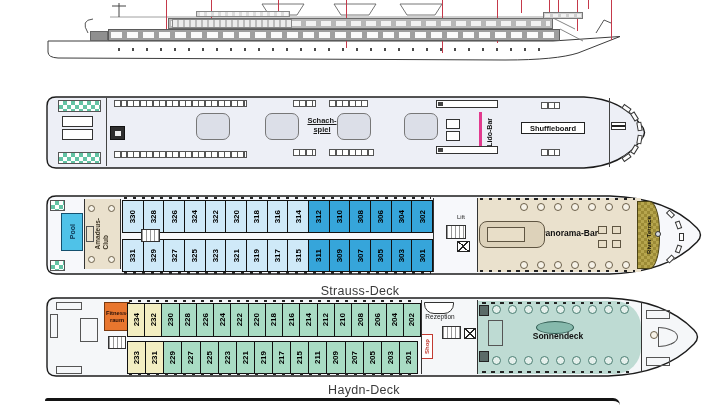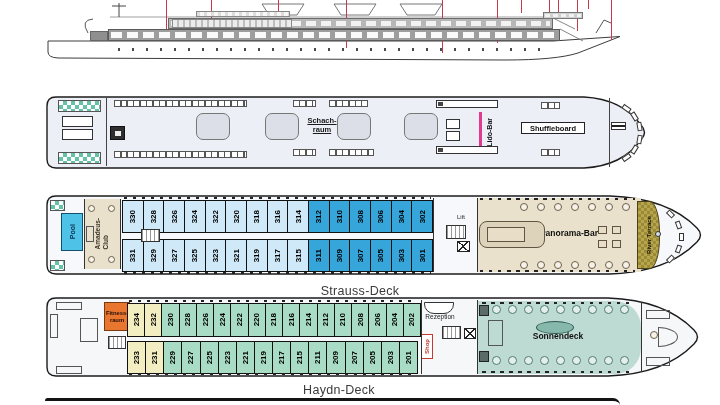--- a/index.html
+++ b/index.html
@@ -100,21 +100,21 @@
     <path d="M334 4 H376 L369 15 H341 Z" fill="none" stroke="#666" stroke-width="0.9"></path>
     <path d="M400 4 H442 L435 15 H407 Z" fill="none" stroke="#666" stroke-width="0.9"></path>
     <path d="M553 18 L575 29 M560 29 L583 41" stroke="#777" stroke-width="0.9"></path>
     <path d="M596 33 L604 20 l7 3" stroke="#555" stroke-width="1" fill="none"></path>
   </svg>
 
   <svg class="p" style="left:0;top:95px;width:720px;height:75px" viewBox="0 0 720 75">
     <path d="M56 2 H584 Q622 4 641 30 Q648 37.5 641 45 Q622 71 584 73 H56 Q47 73 47 64 V11 Q47 2 56 2 Z" fill="#edeff6" stroke="#1c1c1c" stroke-width="1.4"></path>
   </svg>
   <div class="p room-label" style="left:294px;top:116px;width:56px">Schach-
-raum</div>
+spiel</div>
   <div class="p" style="left:483px;top:109px;width:13px;height:46px;display:flex">
     <span class="vt" style="font-size:7px;font-weight:bold">Lido-Bar</span>
   </div>
   <div class="p boxed" style="left:521px;top:122px;width:64px;height:12px">Shuffleboard</div>
 
   <svg class="p" style="left:0;top:195px;width:720px;height:80px" viewBox="0 0 720 80">
     <path d="M56 1 H610 Q668 3 697 33 Q704 40 697 47 Q668 77 610 79 H56 Q47 79 47 70 V10 Q47 1 56 1 Z" fill="#f7f8fb" stroke="#1c1c1c" stroke-width="1.4"></path>
   </svg>
   <div class="p bg-beige" style="left:477px;top:198px;width:164px;height:74px"></div>
   <div class="p pool" style="left:61px;top:213px;width:22px;height:38px">
@@ -338,21 +338,21 @@
       <div class="cabin g">
         <span>201</span>
       </div>
     </div>
   <div class="p lbl-m" style="left:417px;top:313px;width:46px;height:9px">Rezeption</div>
   <div class="p shop" style="left:421px;top:334px;width:12px;height:25px">
     <span class="vt">Shop</span>
   </div>
   <div class="p lbl-md" style="left:526px;top:331px;width:64px;height:12px">Sonnendeck</div>
 
-  <div class="p deck-label" style="left:239px;top:383px;width:200px">Haydn-Deck</div>
+  <div class="p deck-label" style="left:264px;top:383px;width:200px">Haydn-Deck</div>
   <div class="p haydn-edge" style="left:45px;top:398px;width:575px;height:7px"></div>
 <div class="leader" style="left: 166px; height: 31px;"></div>
     <div class="leader" style="left: 211px; height: 31px;"></div>
     <div class="leader" style="left: 278px; height: 13px;"></div>
     <div class="leader" style="left: 346px; height: 48px;"></div>
     <div class="leader" style="left: 442px; height: 53px;"></div>
     <div class="leader" style="left: 497px; height: 43px;"></div>
     <div class="leader" style="left: 521px; height: 13px;"></div>
     <div class="leader" style="left: 549px; height: 27px;"></div>
     <div class="leader" style="left: 558px; height: 13px;"></div>

